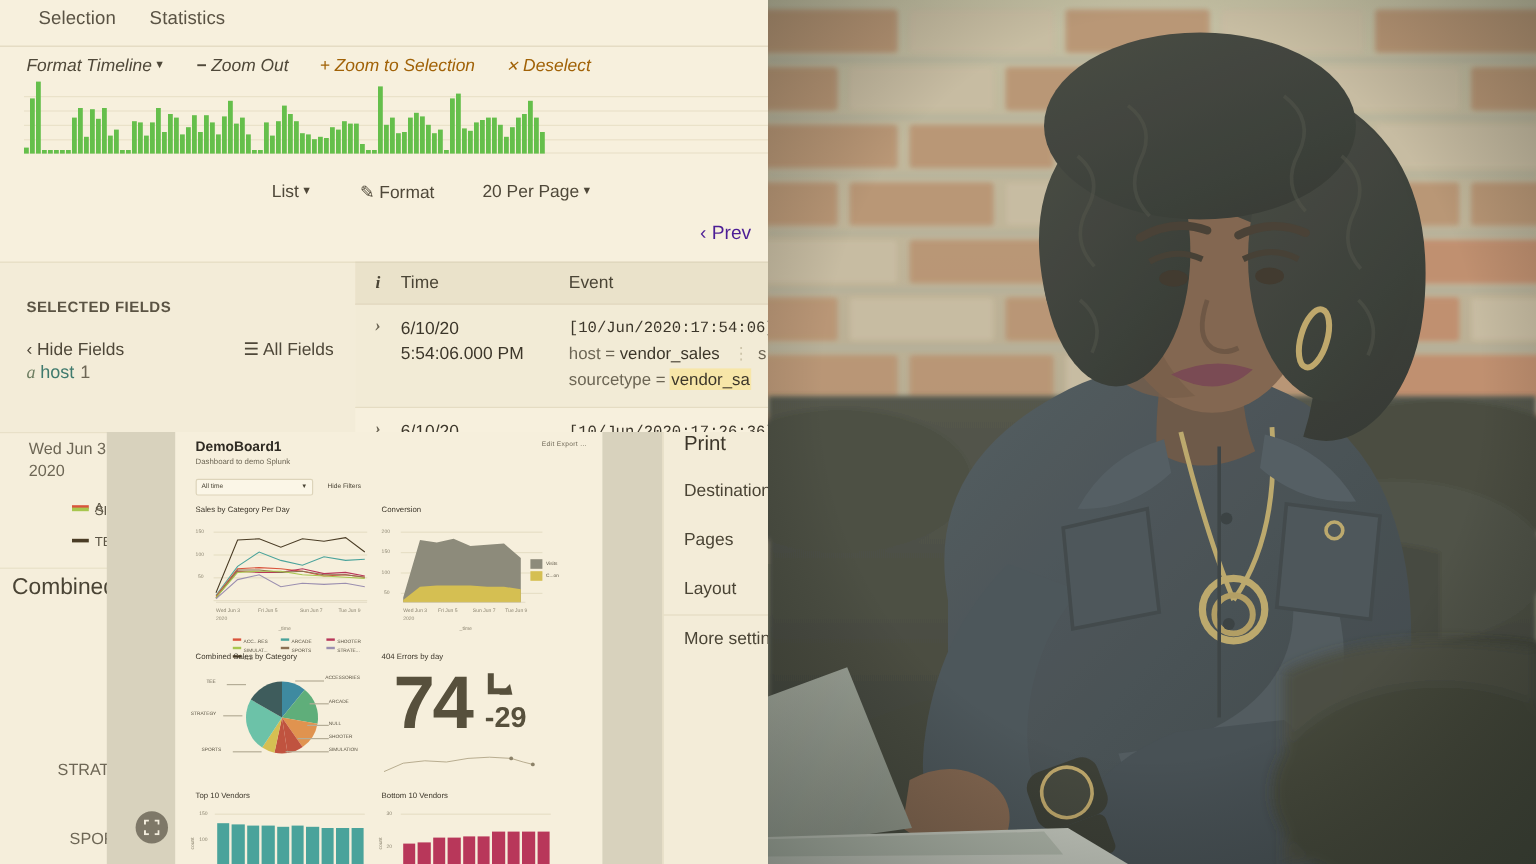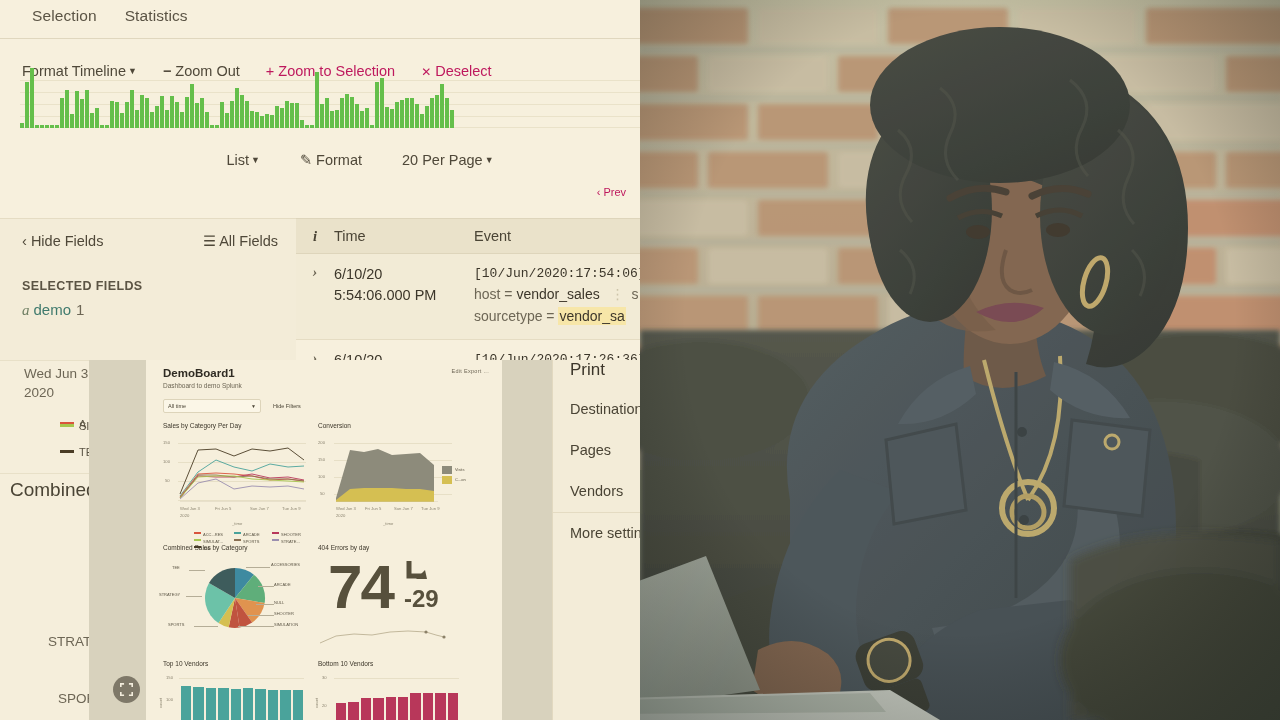--- a/index.html
+++ b/index.html
@@ -24,26 +24,27 @@
     display: flex; align-items: flex-start; padding-left: 18px;
   }
   .tab {
     font-size: 15.5px; color: #5a5344; padding: 7px 14px 9px 14px;
     white-space: nowrap; letter-spacing: .1px;
   }
   .tab.active { color: #2f2b23; border-bottom: 3px solid #3e7fa6; }
 
   
   #tl-toolbar {
-    position: absolute; left: 0; top: 52px; width: 640px; height: 37px;
+    position: absolute; left: 0; top: 36px; width: 640px; height: 37px;
     display: flex; align-items: center; padding-left: 22px; gap: 26px;
     font-size: 14.5px;
+    font-style: italic;
   }
   .tl-btn { color: #4f4839; white-space: nowrap; }
-  .tl-btn.dim { color: #be185d; }
+  .tl-btn.dim { color: #a16207; }
   .caret { font-size: 9px; vertical-align: 2px; margin-left: 2px; }
   .glyph-minus { margin-right: 4px; font-weight: 700; }
   .glyph-plus  { margin-right: 4px; }
   .glyph-x     { margin-right: 4px; font-size: 12px; }
 
   
   #timeline {
     position: absolute; left: 0; top: 78px; width: 640px; height: 56px;
   }
   #tl-grid { position: absolute; left: 20px; right: 0; top: 2px; height: 48px; }
@@ -57,21 +58,21 @@
   #tl-bars i { display: block; width: 4px; background: #65bf4b; flex: none; }
 
   
   #res-toolbar {
     position: absolute; left: 0; top: 146px; width: 640px; height: 28px;
     display: flex; align-items: center; justify-content: center; gap: 40px;
     font-size: 14.5px; color: #4f4839; padding-left: 80px;
   }
   #pager {
     position: absolute; right: 14px; top: 186px;
-    font-size: 11px; color: #be185d;
+    font-size: 16px; color: #4c1d95;
   }
 
   
   #fields {
     position: absolute; left: 0; top: 218px; width: 296px; height: 502px;
     background: #f3ecd8; border-top: 1px solid #e5dcc3;
   }
   #fields-head {
     display: flex; align-items: center; justify-content: space-between;
     padding: 14px 18px 0 22px; font-size: 14.5px; color: #4f4839;
@@ -297,27 +298,27 @@
   </div>
 
   <div id="res-toolbar">
     <div class="tl-btn"><span>List</span><span class="caret">▼</span></div>
     <div class="tl-btn"><span class="glyph-plus">✎</span><span>Format</span></div>
     <div class="tl-btn"><span>20 Per Page</span><span class="caret">▼</span></div>
   </div>
   <div id="pager"><span>‹</span> <span>Prev</span></div>
 
   <div id="fields">
+    <div id="sel-fields-title">SELECTED FIELDS</div>
     <div id="fields-head">
       <div><span>‹</span> <span>Hide Fields</span></div>
       <div><span>☰</span> <span>All Fields</span></div>
     </div>
-    <div id="sel-fields-title">SELECTED FIELDS</div>
     <div class="field-row">
-      <span class="ftype">a</span><span class="fname">demo</span><span class="fcnt">1</span>
+      <span class="ftype">a</span><span class="fname">host</span><span class="fcnt">1</span>
     </div>
   </div>
 
   <div id="events-table">
     <div id="ev-head">
       <div class="ev-c-i">i</div>
       <div class="ev-c-time">Time</div>
       <div class="ev-c-ev">Event</div>
     </div>
 
@@ -530,21 +531,21 @@
   <div id="fit-btn">
     <svg viewBox="0 0 16 16">
       <path d="M1,5 L1,1 L5,1 M11,1 L15,1 L15,5 M15,11 L15,15 L11,15 M5,15 L1,15 L1,11" stroke="#f2ecdc" stroke-width="2" fill="none"></path>
     </svg>
   </div>
 
   <div id="print-dlg">
     <div class="pd-title">Print</div>
     <div class="pd-item" style="top:41px;">Destination</div>
     <div class="pd-item" style="top:82px;">Pages</div>
-    <div class="pd-item" style="top:123px;">Vendors</div>
+    <div class="pd-item" style="top:123px;">Layout</div>
     <div class="pd-sep" style="top:152px;"></div>
     <div class="pd-item" style="top:165px;">More settings</div>
   </div>
 </div>
 
 <div id="photo-half">
   <svg viewBox="0 0 640 720" preserveAspectRatio="xMidYMid slice">
     <defs>
       <linearGradient id="wallg" x1="0" y1="0" x2="0" y2="1">
         <stop offset="0%" stop-color="#cfc6a8"></stop>

